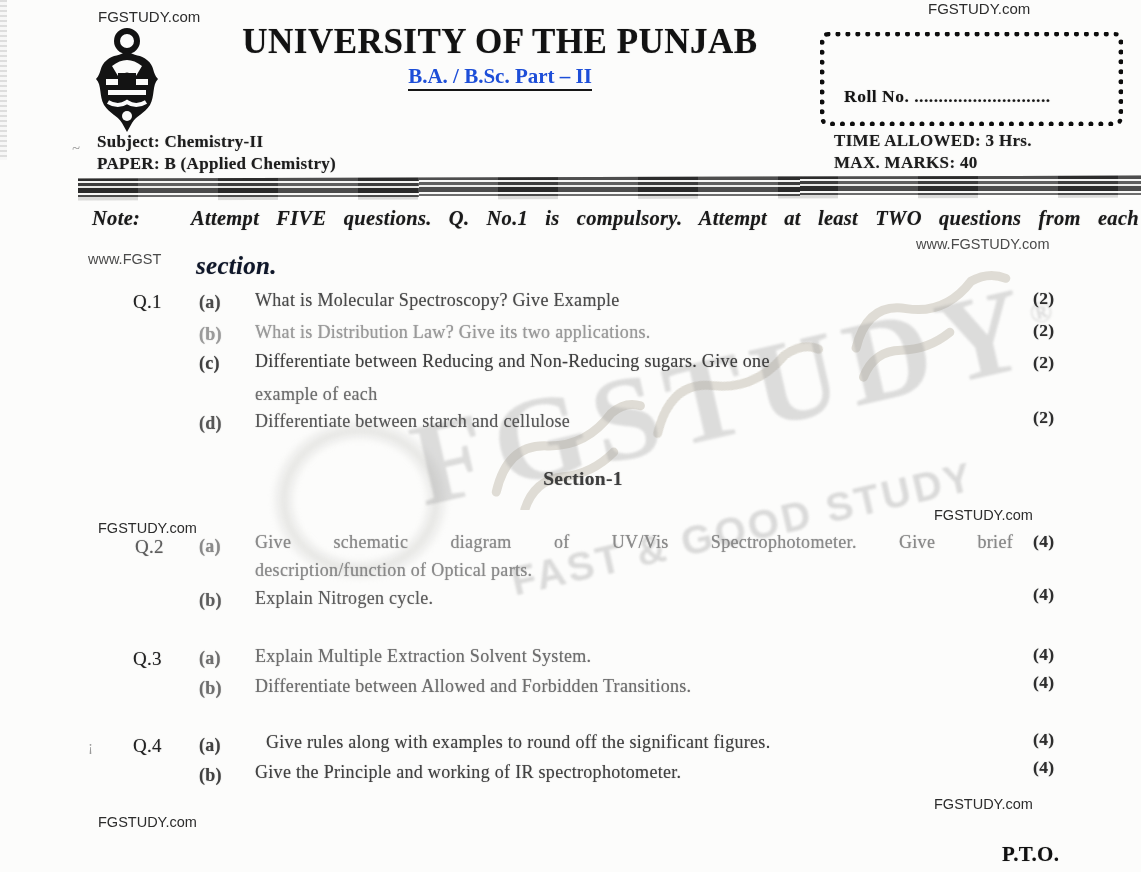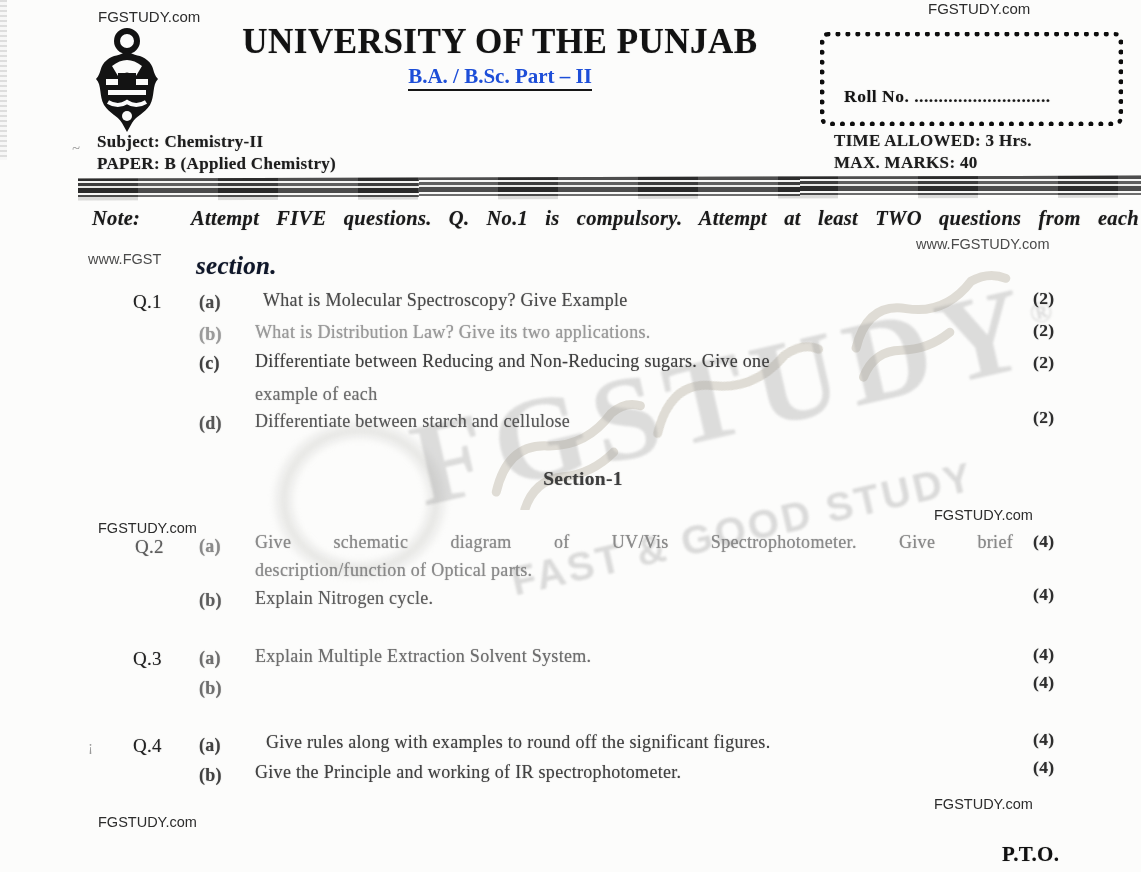--- a/index.html
+++ b/index.html
@@ -149,21 +149,21 @@
   <div class="abs note-line scan">
     <span>Note:</span>&nbsp;&nbsp;
     <span>Attempt FIVE questions. Q. No.1 is compulsory. Attempt at least TWO questions from each</span>
   </div>
   <div class="abs site-label dim" style="left:916px; top:236px; font-size:14.5px;">www.FGSTUDY.com</div>
   <div class="abs site-label dim" style="left:88px; top:251px; font-size:14.5px;">www.FGST</div>
   <div class="abs note-line2 scan">section.</div>
 
   <div class="abs qnum scan" style="left:133px; top:291px;">Q.1</div>
   <div class="abs qlet tone1 scan" style="left:199px; top:292px;">(a)</div>
-  <div class="abs qtext tone1 scan" style="left:263px; top:290px;">What is Molecular Spectroscopy? Give Example</div>
+  <div class="abs qtext tone1 scan" style="left:255px; top:290px;">What is Molecular Spectroscopy? Give Example</div>
   <div class="abs qmarks scan" style="left:1033px; top:288px;">(2)</div>
 
   <div class="abs qlet tone2 scan" style="left:199px; top:324px;">(b)</div>
   <div class="abs qtext tone2 scan" style="left:255px; top:322px;">What is Distribution Law? Give its two applications.</div>
   <div class="abs qmarks scan" style="left:1033px; top:320px;">(2)</div>
 
   <div class="abs qlet tone3 scan" style="left:199px; top:353px;">(c)</div>
   <div class="abs qtext tone3 scan" style="left:255px; top:351px;">Differentiate between Reducing and Non-Reducing sugars. Give one</div>
   <div class="abs qtext tone4 scan" style="left:255px; top:384px;">example of each</div>
   <div class="abs qmarks scan" style="left:1033px; top:352px;">(2)</div>
@@ -186,20 +186,21 @@
   <div class="abs qlet tone7 scan" style="left:199px; top:590px;">(b)</div>
   <div class="abs qtext tone7 scan" style="left:255px; top:588px;">Explain Nitrogen cycle.</div>
   <div class="abs qmarks scan" style="left:1033px; top:584px;">(4)</div>
 
   <div class="abs qnum scan" style="left:133px; top:648px;">Q.3</div>
   <div class="abs qlet tone4 scan" style="left:199px; top:648px;">(a)</div>
   <div class="abs qtext tone4 scan" style="left:255px; top:646px;">Explain Multiple Extraction Solvent System.</div>
   <div class="abs qmarks scan" style="left:1033px; top:644px;">(4)</div>
 
   <div class="abs qlet tone4 scan" style="left:199px; top:678px;">(b)</div>
+  <div class="abs qtext tone4 scan" style="left:255px; top:676px;">Differentiate between Allowed and Forbidden Transitions.</div>
   <div class="abs qmarks scan" style="left:1033px; top:672px;">(4)</div>
 
   <span class="abs pen-mark" style="left:88px; top:738px;">¡</span>
   <div class="abs qnum scan" style="left:133px; top:735px;">Q.4</div>
   <div class="abs qlet tone8 scan" style="left:199px; top:735px;">(a)</div>
   <div class="abs qtext tone8 scan" style="left:266px; top:732px;">Give rules along with examples to round off the significant figures.</div>
   <div class="abs qmarks scan" style="left:1033px; top:729px;">(4)</div>
 
   <div class="abs qlet tone8 scan" style="left:199px; top:765px;">(b)</div>
   <div class="abs qtext tone8 scan" style="left:255px; top:762px;">Give the Principle and working of IR spectrophotometer.</div>

